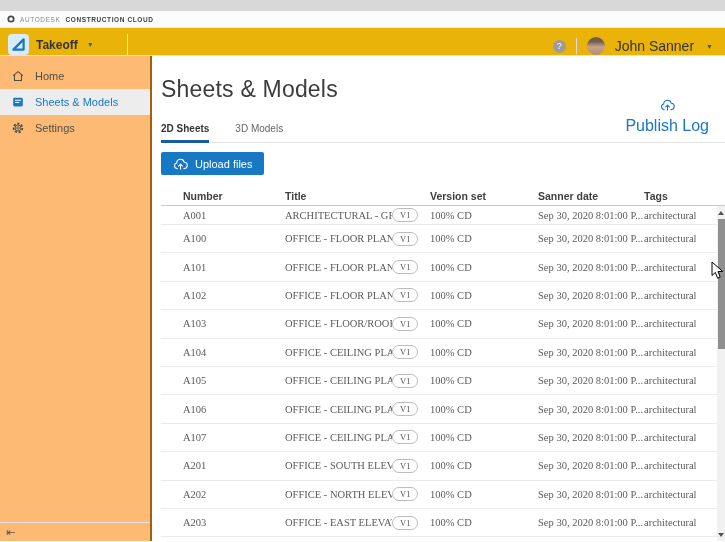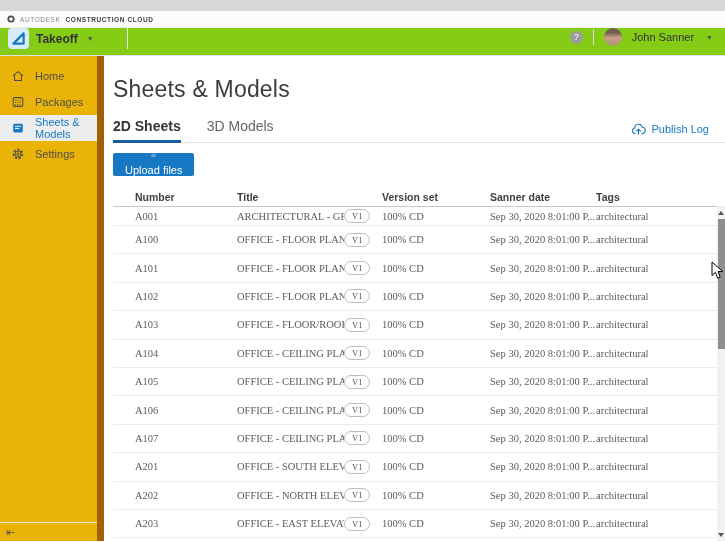--- a/index.html
+++ b/index.html
@@ -7,68 +7,68 @@
     font-family:"Liberation Sans","DejaVu Sans",sans-serif; position:relative; }
 
   
   .topstrip { height:11px; background:#d8d8d8; }
   .adsk-bar { height:17px; background:#fcfcfc; border-bottom:1px solid #eeeeee;
     display:flex; align-items:center; padding-left:7px; gap:5px; }
   .adsk-brand { font-size:6.5px; letter-spacing:.6px; color:#8a8a8a; }
   .adsk-suffix { font-size:6.5px; letter-spacing:.6px; color:#3f3f3f; font-weight:bold; }
 
   
-  .app-header { height:28px; background:#84cc16; border-bottom:1px solid #e3e3e3;
-    display:flex; align-items:flex-start; }
+  .app-header { height:28px; background:#eab308; border-bottom:1px solid #e3e3e3;
+    display:flex; align-items:flex-end; }
   .ah-left { width:128px; border-right:1px solid #e8e8e8; display:flex;
     align-items:center; padding-left:8px; gap:7px; flex:none; }
   .takeoff-logo { width:21px; height:21px; border-radius:4px; background:#d9eaf8;
     display:flex; align-items:center; justify-content:center; }
   .product-name { font-size:12px; font-weight:bold; color:#333; }
   .caret { font-size:7px; color:#555; margin-left:2px; }
   .ah-project { display:flex; align-items:center; padding-left:10px; gap:8px; }
   .proj-thumb { width:20px; height:20px; border-radius:3px;
     background:linear-gradient(180deg,#8fb7d9 0%,#bad0e0 40%,#8a9096 65%,#6f7377 100%); }
   .proj-name { font-size:12px; color:#333; }
   .ah-right { margin-left:auto; display:flex; align-items:center; gap:10px; padding-right:12px; }
   .help-icon { width:13px; height:13px; border-radius:50%; background:#9b9b9b;
     color:#fff; font-size:9px; display:flex; align-items:center; justify-content:center; }
   .vdiv { width:1px; height:16px; background:#ddd; }
   .avatar { width:18px; height:18px; border-radius:50%;
     background:linear-gradient(180deg,#6f5d4e 25%,#c9a189 55%,#b08f77 100%); }
-  .user-name { font-size:11px; color:#333; }
+  .user-name { font-size:14px; color:#333; }
 
   
   .shell { display:flex; height:485px; }
-  .sidebar { width:104px; flex:none; border-right:7px solid #a16207; background:#eab308;
+  .sidebar { width:152px; flex:none; border-right:2px solid #a16207; background:#fdba74;
     position:relative; }
   .nav { padding-top:7px; }
   .nav-item { height:26px; display:flex; align-items:center; gap:10px; padding-left:11px;
     font-size:11px; color:#4f4f4f; cursor:pointer; }
   .nav-item svg { flex:none; }
   .nav-item.active { background:#ededed; color:var(--accent); }
   .sidebar-footer { position:absolute; bottom:0; left:0; right:0; height:19px;
     border-top:1px solid #e4e4e4; display:flex; align-items:center;
     padding-left:6px; font-size:11px; color:#555; }
 
   
   .content { flex:1; position:relative; overflow:hidden; padding-left:9px; }
   h1 { margin-top:20px; font-size:23px; font-weight:400; color:#3c3c3c; letter-spacing:.2px; }
   .tabs-row { margin-top:15px; height:25px; display:flex; align-items:flex-end;
     border-bottom:1px solid #e5e5e5; padding-right:16px; }
-  .tab { font-size:14px; color:#666; padding-bottom:8px; margin-right:26px;
+  .tab { font-size:10px; color:#666; padding-bottom:8px; margin-right:26px;
     position:relative; cursor:pointer; }
   .tab.active { color:#333; font-weight:bold; }
   .tab.active::after { content:''; position:absolute; left:0; right:0; bottom:-1px;
     height:3px; background:var(--accent-dark); }
   .publish { margin-left:auto; display:flex; align-items:center; gap:6px;
-    color:var(--accent); font-size:11px; padding-bottom:7px; cursor:pointer; }
+    color:var(--accent); font-size:16px; padding-bottom:7px; cursor:pointer;flex-direction:column; }
   .upload-btn { margin-top:9px; height:23px; background:var(--accent); color:#fff;
     font-size:11px; border:none; border-radius:2px; display:inline-flex;
-    align-items:center; gap:7px; padding:0 12px; cursor:pointer;flex-direction:column; }
+    align-items:center; gap:7px; padding:0 12px; cursor:pointer; }
 
   
   .table { margin-top:12px; }
   .thead, .tr { display:grid; grid-template-columns:102px 107px 38px 108px 106px 1fr;
     padding-left:22px; align-items:center; }
   .thead { height:19px; font-size:10.5px; font-weight:bold; color:#3f3f3f;
     border-bottom:1px solid #c9c9c9; }
   .th-title { grid-column:2 / span 2; }
   .tbody { height:334px; overflow:hidden;font-family:Liberation Serif, serif; }
   .tr { height:28.4px; border-bottom:1px solid #ebebeb; font-size:10.5px; color:#5b5b5b; }
@@ -124,29 +124,20 @@
 
 <div class="shell">
   <div class="sidebar">
     <div class="nav">
       <div class="nav-item">
         <svg width="14" height="14" viewBox="0 0 16 16">
           <path d="M2.5 7.6 L8 3 L13.5 7.6 M4 6.6 V13.2 H12 V6.6" fill="none" stroke="currentColor" stroke-width="1.2" stroke-linejoin="round"></path>
         </svg>
         <span>Home</span>
       </div>
-      <div class="nav-item">
-        <svg width="14" height="14" viewBox="0 0 16 16">
-          <rect x="2.5" y="3" width="11" height="10" rx="1.5" fill="none" stroke="currentColor" stroke-width="1.2"></rect>
-          <line x1="4.5" y1="6" x2="11.5" y2="6" stroke="currentColor" stroke-width="1" stroke-dasharray="1.4 1.2"></line>
-          <line x1="4.5" y1="8.5" x2="11.5" y2="8.5" stroke="currentColor" stroke-width="1" stroke-dasharray="1.4 1.2"></line>
-          <line x1="4.5" y1="11" x2="11.5" y2="11" stroke="currentColor" stroke-width="1" stroke-dasharray="1.4 1.2"></line>
-        </svg>
-        <span>Packages</span>
-      </div>
       <div class="nav-item active">
         <svg width="14" height="14" viewBox="0 0 16 16">
           <rect x="2.5" y="3" width="11" height="10" rx="1.5" fill="currentColor"></rect>
           <line x1="4.5" y1="6" x2="11.5" y2="6" stroke="#fff" stroke-width="1.1"></line>
           <line x1="4.5" y1="8.5" x2="9.5" y2="8.5" stroke="#fff" stroke-width="1.1"></line>
         </svg>
         <span>Sheets &amp; Models</span>
       </div>
       <div class="nav-item">
         <svg width="14" height="14" viewBox="0 0 16 16">

